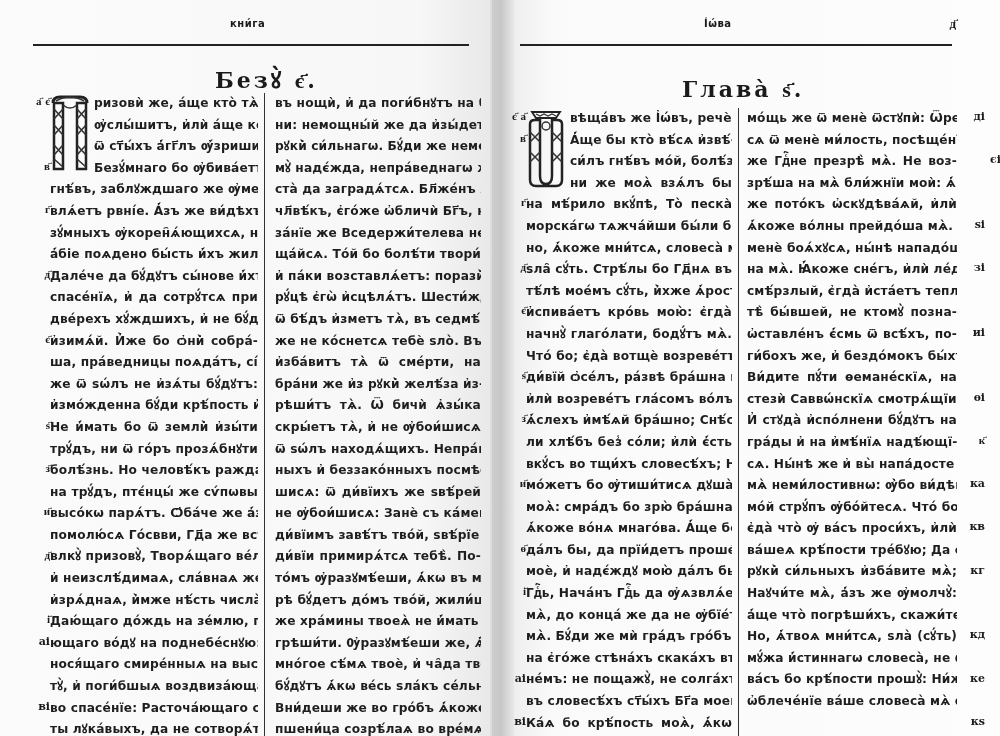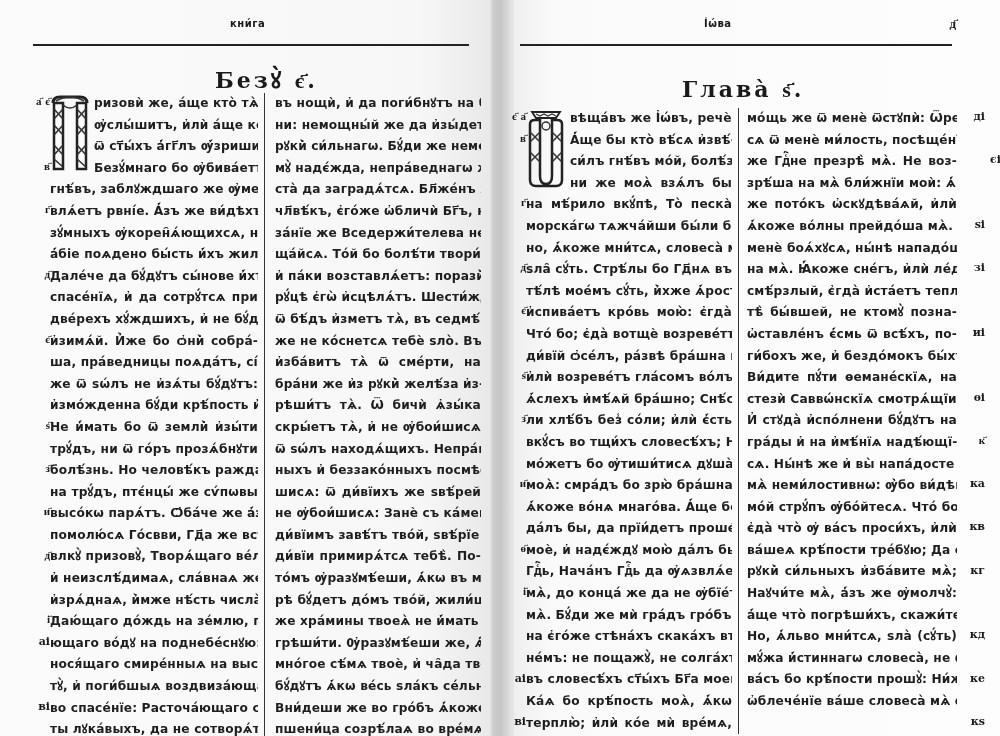--- a/index.html
+++ b/index.html
@@ -286,20 +286,21 @@
       <div class="line">вѣща́въ же І҆ѡ́въ, речѐ:</div>
           <div class="line">А҆́ще бы кто̀ вѣ́сѧ и҆звѣ́-</div>
           <div class="line">си́лъ гнѣ́въ мо́й, болѣ́з-</div>
           <div class="line">ни же моѧ̀ взѧ́лъ бы</div>
           <div class="line">на мѣ́рило вкꙋ́пѣ, То̀ пескà</div>
           <div class="line">морска́гѡ тѧжча́йши бы́ли бы:</div>
           <div class="line">но, ѧ҆́коже мни́тсѧ, словеса̀ моѧ̀</div>
           <div class="line">ѕла̑ сꙋ́ть. Стрѣ́лы бо Гд҃нѧ въ</div>
           <div class="line">тѣ́лѣ мое́мъ сꙋ́ть, и҆̀хже ѧ҆́рость</div>
           <div class="line">и҆спива́етъ кро́вь мою̀: є҆гда̀</div>
+          <div class="line">начнꙋ̀ глаго́лати, бодꙋ́тъ мѧ̀.</div>
           <div class="line">Что́ бо; є҆да̀ вотщѐ возреве́тъ</div>
           <div class="line">ди́вїй ѻ҆се́лъ, ра́звѣ бра́шна и҆ща̀;</div>
           <div class="line">и҆лѝ возреве́тъ гла́сомъ во́лъ, въ</div>
           <div class="line">ѧ҆́слехъ и҆мѣ́ѧй бра́шно; Снѣ́стсѧ</div>
           <div class="line">ли хлѣ́бъ без̾ со́ли; и҆лѝ є҆́сть</div>
           <div class="line">вкꙋ́съ во тщи́хъ словесѣ́хъ; Не</div>
           <div class="line">мо́жетъ бо ѹ҆тиши́тисѧ дꙋша̀</div>
           <div class="line">моѧ̀: смра́дъ бо зрю̀ бра́шна моѧ̀,</div>
           <div class="line">ѧ҆́коже во́нѧ мнаго́ва. А҆́ще бо</div>
           <div class="line">да́лъ бы, да прїи́детъ проше́нїе</div>
@@ -331,21 +332,21 @@
           <div class="line">И҆ стꙋда̀ и҆спо́лнени бꙋ́дꙋтъ на</div>
           <div class="line">гра́ды и҆ на и҆мѣ́нїѧ надѣ́ющї-</div>
           <div class="line">сѧ. Ны́нѣ же и҆ вы̀ напáдосте на</div>
           <div class="line">мѧ̀ неми́лостивнѡ: ѹ҆̀бо ви́дѣвше</div>
           <div class="line">мо́й стрꙋ́пъ ѹ҆бо́йтесѧ. Что́ бо;</div>
           <div class="line">є҆да̀ что̀ ѹ҆ ва́съ проси́хъ, и҆лѝ</div>
           <div class="line">ва́шеѧ крѣ́пости тре́бꙋю; Да спа-</div>
           <div class="line">рꙋки̇̀ си́льныхъ и҆зба́вите мѧ̀;</div>
           <div class="line">Наꙋчи́те мѧ̀, а҆́зъ же ѹ҆молчꙋ̀:</div>
           <div class="line">а҆́ще что̀ погрѣши́хъ, скажи́те мѝ.</div>
-          <div class="line">Но, ѧ҆́льво мни́тсѧ, ѕла̀ (сꙋ́ть)</div>
+          <div class="line">Но, ѧ҆́твоѧ мни́тсѧ, ѕла̀ (сꙋ́ть)</div>
           <div class="line">мꙋ́жа и҆́стиннагѡ словеса̀, не ѿ</div>
           <div class="line">ва́съ бо крѣ́пости прошꙋ̀: Ни́же</div>
           <div class="line">ѡ҆блече́нїе ва́ше словеса̀ мѧ̀ ѹ҆-</div>
         </div>
       <div class="right-nums" id="rp-rnums">
           <div class="mnum" style="top: 2px;">ді</div>
           <div class="mnum" style="top: 45.2px; margin-left: 16px;">єі</div>
           <div class="mnum" style="top: 110px;">ѕі</div>
           <div class="mnum" style="top: 153.2px;">зі</div>
           <div class="mnum" style="top: 218px;">иі</div>

